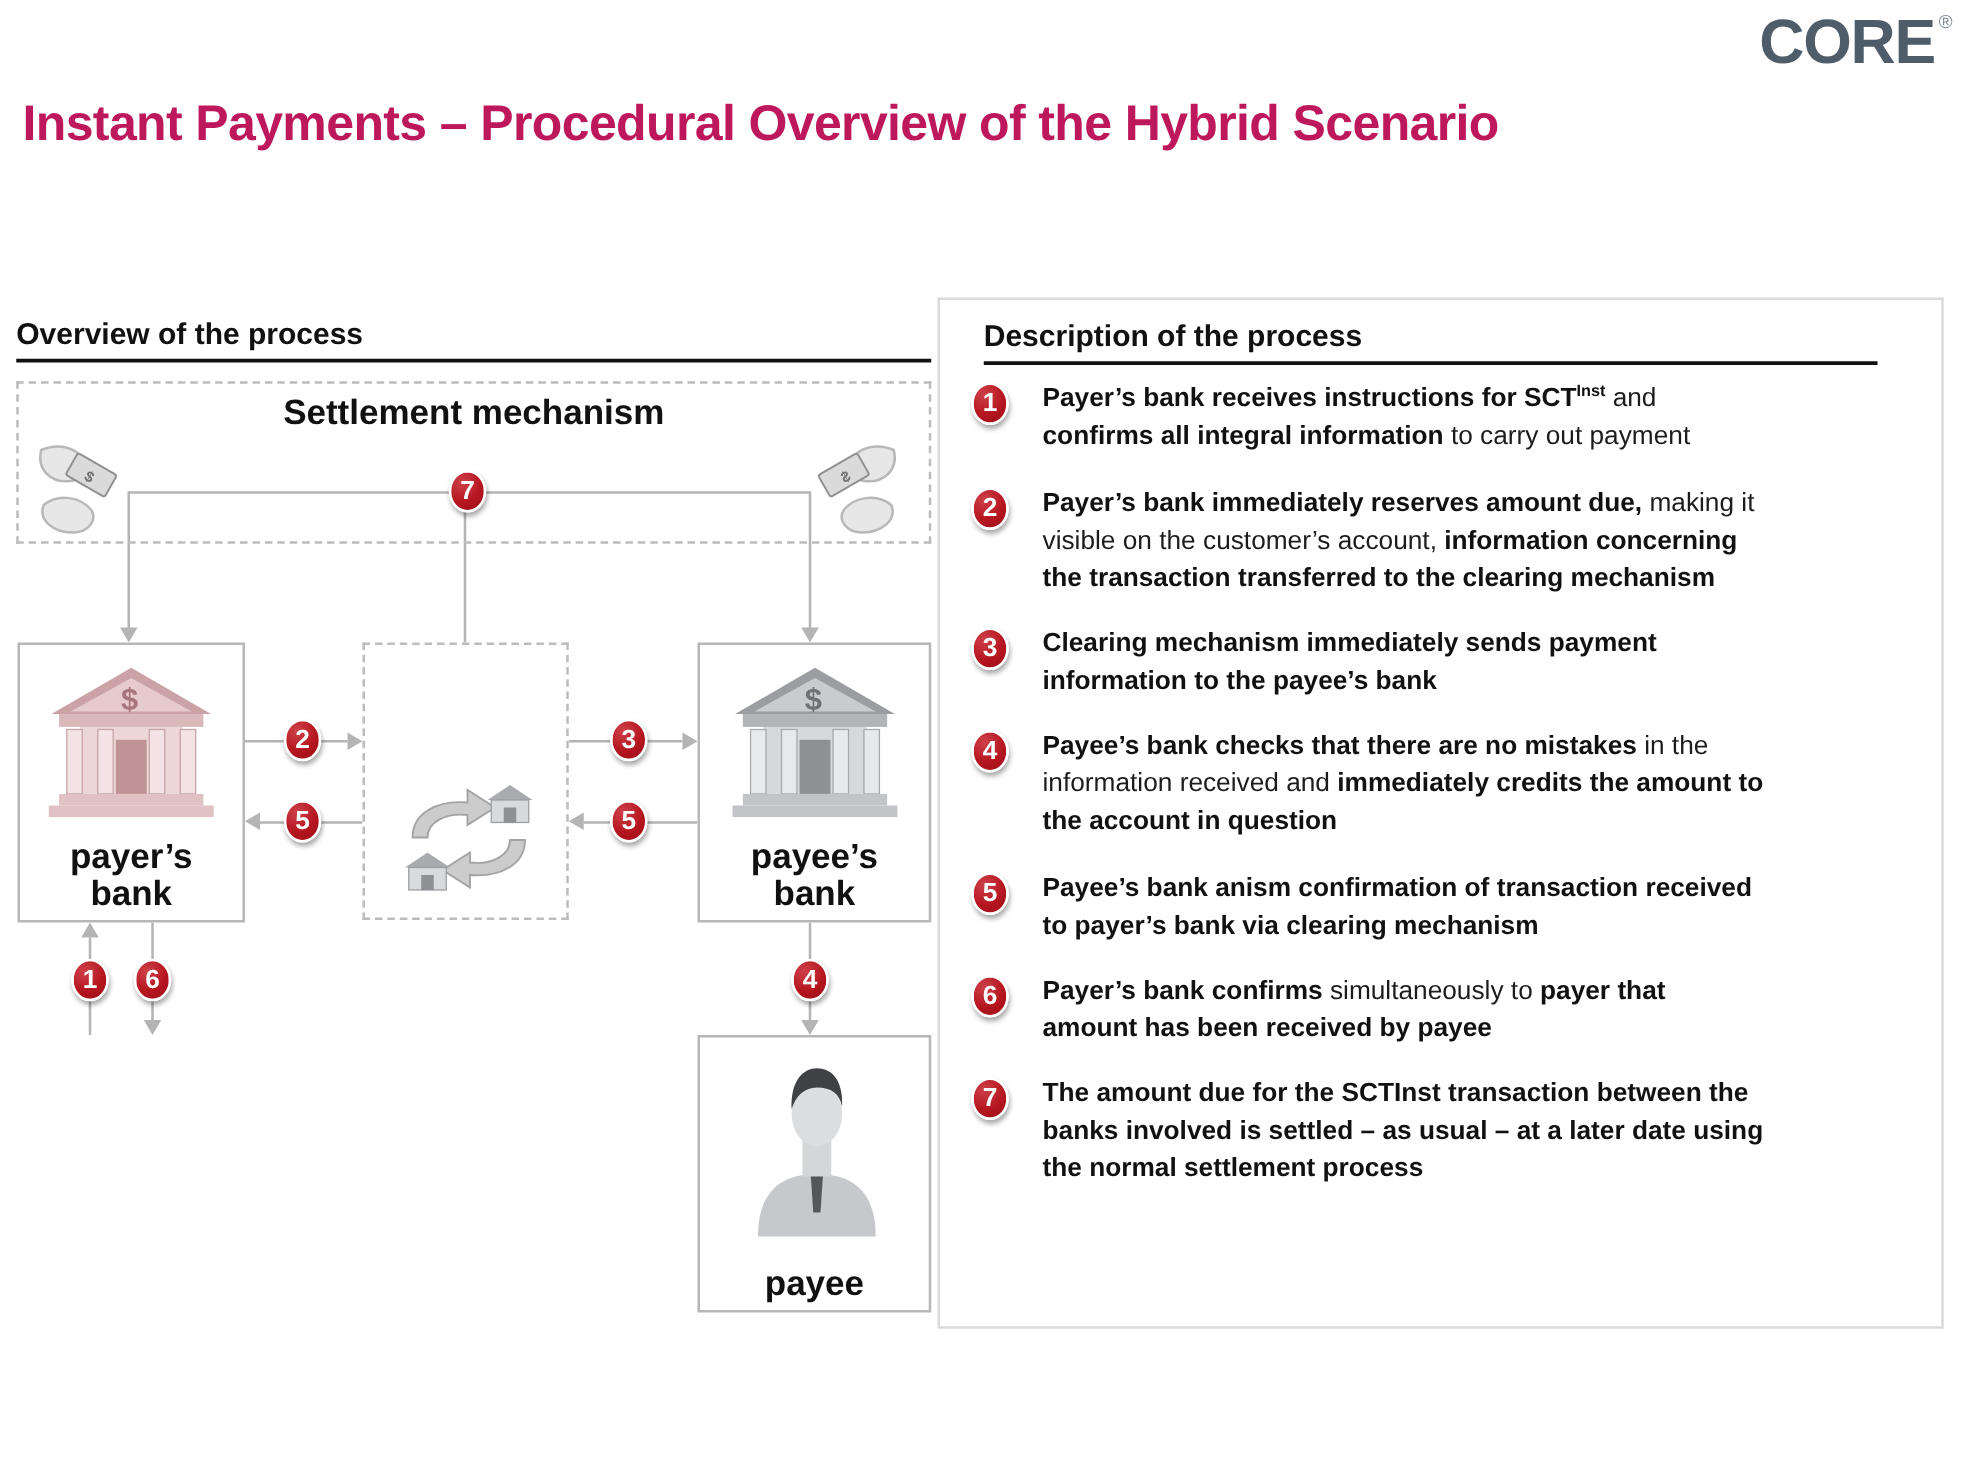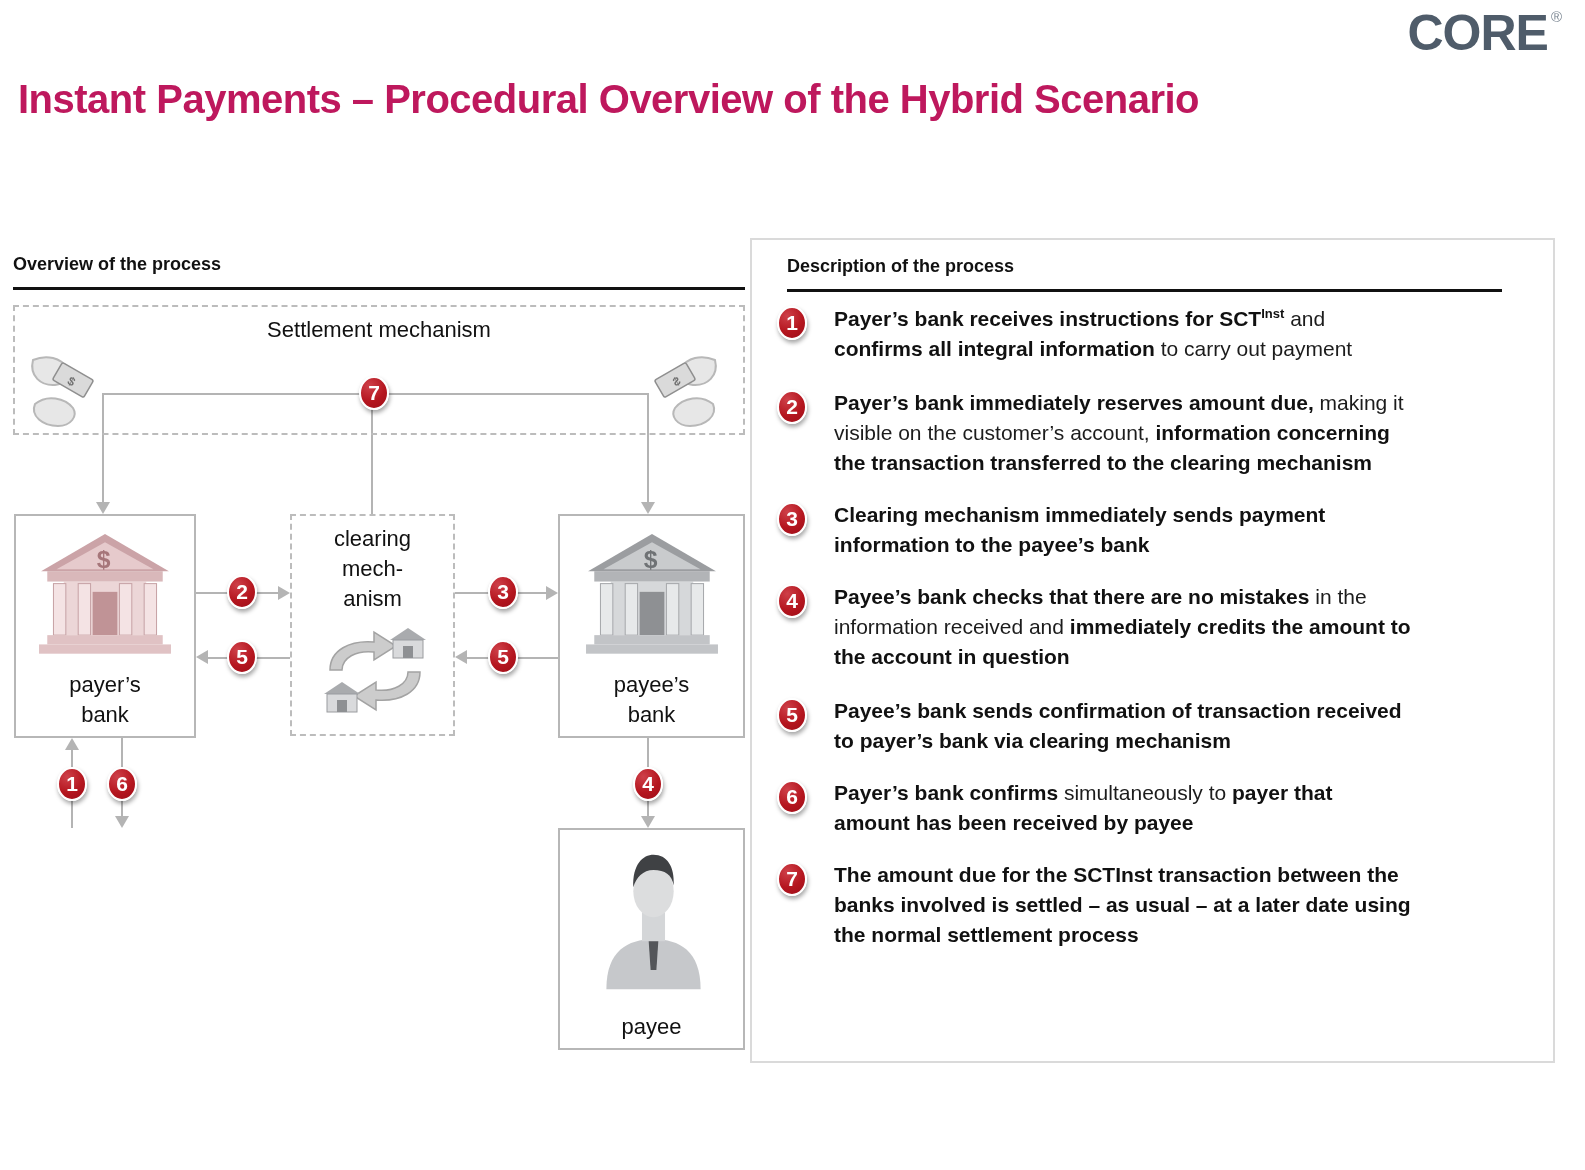--- a/index.html
+++ b/index.html
@@ -9,30 +9,30 @@
   
   .logo{position:absolute;top:8px;right:23px;font-weight:bold;font-size:50px;
         color:#4f5c6a;letter-spacing:-1px;line-height:1;}
   .logo .reg{font-size:15px;font-weight:normal;color:#7d8894;vertical-align:28px;margin-left:3px;letter-spacing:0;}
 
   
   .title{position:absolute;left:18px;top:72px;width:1230px;font-size:40px;font-weight:bold;
          line-height:55px;color:#be185d;letter-spacing:-0.5px;}
 
   
-  .sec-header{position:absolute;font-size:18px;font-weight:bold;color:#111;}
+  .sec-header{position:absolute;font-size:24px;font-weight:bold;color:#111;}
   .sec-rule{position:absolute;height:3px;background:#111;}
 
   
   .solid-box{position:absolute;border:2px solid #b7b7b7;background:#fff;box-sizing:border-box;}
   .dash-box{position:absolute;border:2px dashed #bcbcbc;background:#fff;box-sizing:border-box;}
   .desc-panel{position:absolute;left:750px;top:238px;width:805px;height:825px;
               border:2px solid #dadada;background:#fff;box-sizing:border-box;}
 
-  .node-label{position:absolute;left:0;right:0;text-align:center;font-size:22px;font-weight:normal;
+  .node-label{position:absolute;left:0;right:0;text-align:center;font-size:28px;font-weight:bold;
               line-height:30px;white-space:pre-line;color:#111;}
   .label-bottom{bottom:6px;}
   .label-top{top:8px;}
 
   
   .hline,.vline{position:absolute;background:#b4b4b4;}
   .hline{height:2px;} .vline{width:2px;}
   .tri{position:absolute;width:0;height:0;}
   .tri.right{border-top:7px solid transparent;border-bottom:7px solid transparent;border-left:12px solid #b4b4b4;}
   .tri.left {border-top:7px solid transparent;border-bottom:7px solid transparent;border-right:12px solid #b4b4b4;}
@@ -146,23 +146,20 @@
       <polygon class="roof-in" points="70,12 117,38 23,38"></polygon>
       <text class="dollar" x="62" y="37" font-size="24" font-weight="bold">$</text>
       <rect class="stp" x="14" y="102" width="112" height="9"></rect>
       <rect class="stp" x="6" y="111" width="128" height="9"></rect>
     </svg>
     <div class="node-label label-bottom">payer’s
 bank</div>
   </div>
 
   <div class="dash-box" style="left:290px;top:514px;width:165px;height:222px;">
-    <div class="node-label label-top">clearing
-mech-
-anism</div>
     <svg class="cycle-icon" style="left:24px;bottom:14px;" width="118" height="100" viewBox="0 0 118 100">
       <path class="cyc" d="M14,50 C14,30 34,20 58,22 L58,12 L80,26 L58,40 L58,32 C40,30 26,38 26,50 Z"></path>
       <path class="cyc" d="M104,52 C104,72 84,82 60,80 L60,90 L38,76 L60,62 L60,70 C78,72 92,64 92,52 Z"></path>
       <g transform="translate(74,8)">
         <polygon class="mb-roof" points="18,0 36,12 0,12"></polygon>
         <rect class="mb-body" x="3" y="12" width="30" height="18"></rect>
         <rect class="mb-door" x="13" y="18" width="10" height="12"></rect>
       </g>
       <g transform="translate(8,62)">
         <polygon class="mb-roof" points="18,0 36,12 0,12"></polygon>
@@ -233,21 +230,21 @@
 </span><span class="b">information to the payee’s bank</span></div>
         </div>
         <div class="desc-item" style="top: 342px;">
           <span class="marker desc-marker">4</span>
           <div class="desc-text"><span class="b">Payee’s bank checks that there are no mistakes</span><span> in the</span><span>
 </span><span>information received and </span><span class="b">immediately credits the amount to</span><span>
 </span><span class="b">the account in question</span></div>
         </div>
         <div class="desc-item" style="top: 456px;">
           <span class="marker desc-marker">5</span>
-          <div class="desc-text"><span class="b">Payee’s bank sends confirmation of transaction received</span><span>
+          <div class="desc-text"><span class="b">Payee’s bank anism confirmation of transaction received</span><span>
 </span><span class="b">to payer’s bank via clearing mechanism</span></div>
         </div>
         <div class="desc-item" style="top: 538px;">
           <span class="marker desc-marker">6</span>
           <div class="desc-text"><span class="b">Payer’s bank confirms</span><span> simultaneously to </span><span class="b">payer that</span><span>
 </span><span class="b">amount has been received by payee</span></div>
         </div>
         <div class="desc-item" style="top: 620px;">
           <span class="marker desc-marker">7</span>
           <div class="desc-text"><span class="b">The amount due for the SCTInst transaction between the</span><span>

